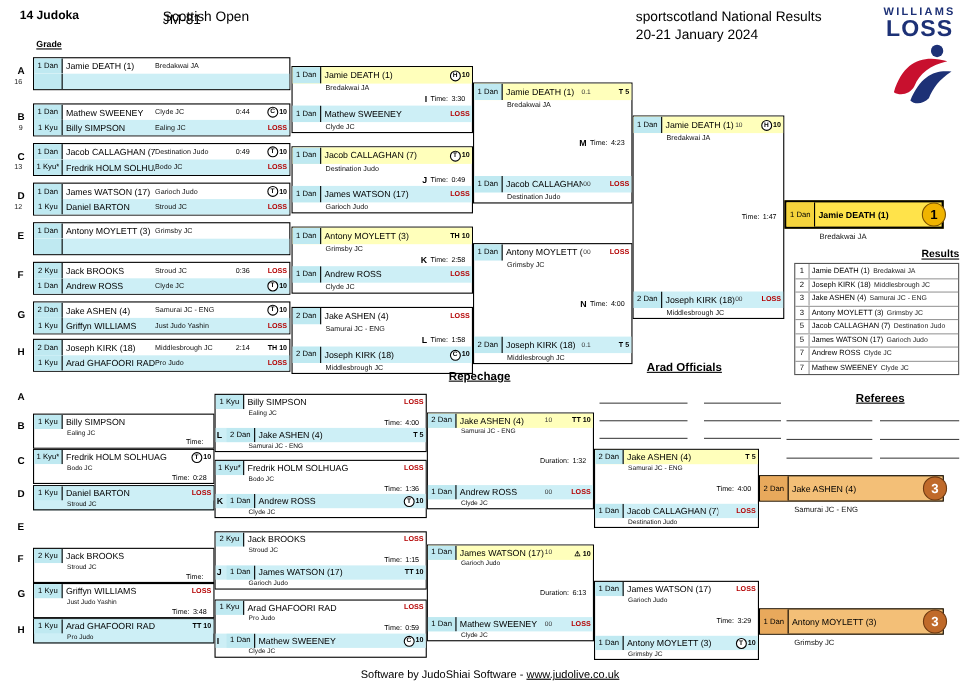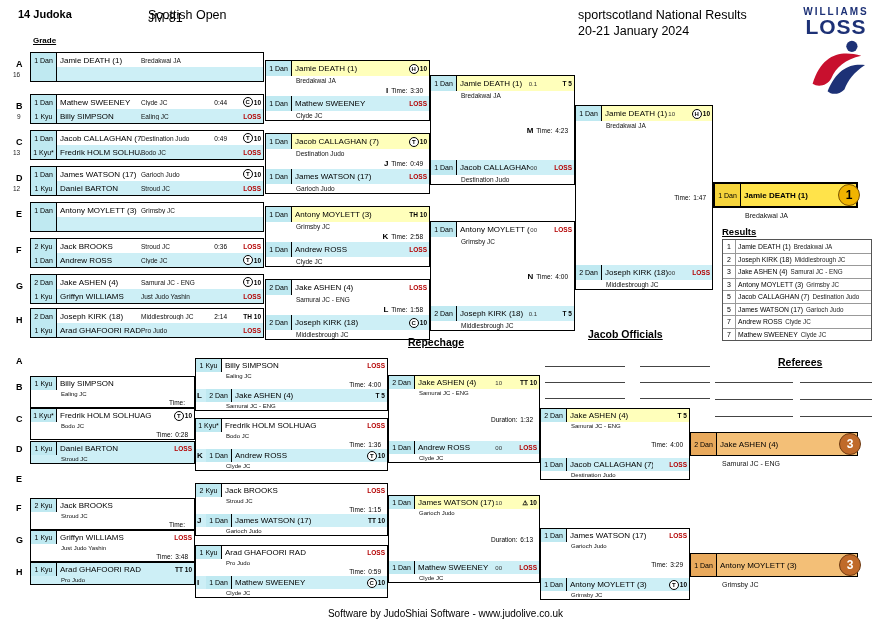--- a/index.html
+++ b/index.html
@@ -32,33 +32,33 @@
 .letterlab{position:absolute;font-weight:700;font-size:9px}
 .poslab{position:absolute;font-size:6.5px;color:#222}
 .goldbox{position:absolute;border:2px solid #000;background:#ffe34a;display:flex;align-items:center}
 .bronzebox{position:absolute;border:1px solid #000;background:#f3bf77;display:flex;align-items:center}
 .medal{position:absolute;right:-4px;top:0;width:22px;height:22px;border-radius:50%;display:flex;align-items:center;justify-content:center;font-weight:700;font-size:12px;border:1px solid #7a5200;background:#f0b400}
 .medal.bronze{background:#c06a2a;border-color:#6e3a12;color:#fff}
 .medclub{position:absolute;font-size:7px;color:#111;padding-left:32px}
 .sectitle{position:absolute;font-weight:700;font-size:10.5px;text-decoration:underline}
 .sline{position:absolute;height:1px;border-bottom:1px solid #444}
 .reswrap{position:absolute;left:722px;top:226px;width:150px}
-.restitle{text-align:left;font-weight:700;font-size:9.5px;height:13px;text-decoration:underline}
+.restitle{text-align:right;font-weight:700;font-size:9.5px;height:13px;text-decoration:underline}
 .restable{border:1px solid #555;background:#fff}
 .resrow{display:flex;align-items:center;height:12.5px;border-top:1px solid #999;overflow:hidden}
 .resrow:first-child{border-top:none}
 .respos{width:13px;flex:none;height:100%;border-right:1px solid #999;display:flex;align-items:center;justify-content:center;font-size:7px}
 .resname{font-size:6.8px;padding-left:2px;white-space:nowrap}
 .resclub{font-size:6.3px;color:#222;padding-left:3px;white-space:nowrap}
 .hdr{position:absolute;font-size:12.5px}
 .brand{position:absolute;left:797px;top:6px;width:78px;text-align:center;color:#1d3176}
 .brand .b1{font-size:10px;font-weight:700;letter-spacing:2px;display:block}
 .brand .b2{font-size:21px;font-weight:700;letter-spacing:1px;display:block;line-height:20px}
 .footer{position:absolute;left:0;top:608px;width:891px;text-align:center;font-size:10px}
-.footer .lnk{}
+.footer .lnk{text-decoration:underline}
 .gradelab{position:absolute;left:33px;top:36px;font-size:8px;font-weight:700;text-decoration:underline}
 </style>
 </head>
 <body>
 
 <div class="hdr" style="left:18px;top:8px;font-weight:700;font-size:11px">14 Judoka</div>
 <div class="hdr" style="left:148px;top:8px">Scottish Open</div>
 <div class="hdr" style="left:148px;top:11px">JM-81</div>
 <div class="hdr" style="left:578px;top:8px">sportscotland National Results</div>
 <div class="hdr" style="left:578px;top:24px">20-21 January 2024</div>
@@ -515,21 +515,21 @@
       </div>
     <div class="resrow">
         <span class="respos">7</span>
         <span class="resname">Mathew SWEENEY</span>
         <span class="resclub">Clyde JC</span>
       </div>
   </div>
 </div>
 
 <div class="sectitle" style="left:408px;top:336px">Repechage</div>
-<div class="sectitle" style="left:588px;top:328px">Jacob Officials</div>
+<div class="sectitle" style="left:588px;top:328px">Arad Officials</div>
 <div class="sectitle" style="left:778px;top:356px">Referees</div>
 
 <div class="sline" style="left:545px;top:366px;width:80px"></div>
 <div class="sline" style="left:545px;top:382px;width:80px"></div>
 <div class="sline" style="left:545px;top:398px;width:80px"></div>
 <div class="sline" style="left:640px;top:366px;width:70px"></div>
 <div class="sline" style="left:640px;top:382px;width:70px"></div>
 <div class="sline" style="left:640px;top:398px;width:70px"></div>
 <div class="sline" style="left:715px;top:382px;width:78px"></div>
 <div class="sline" style="left:715px;top:399px;width:78px"></div>

